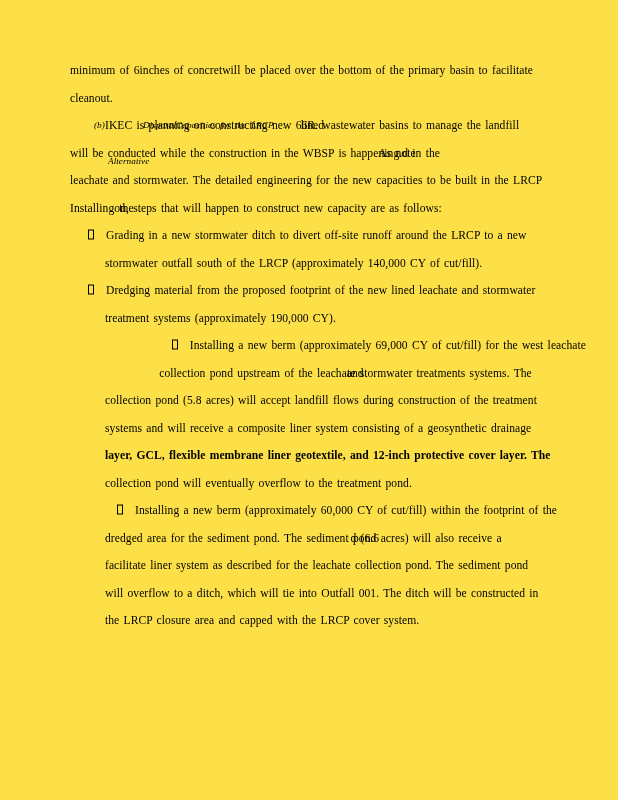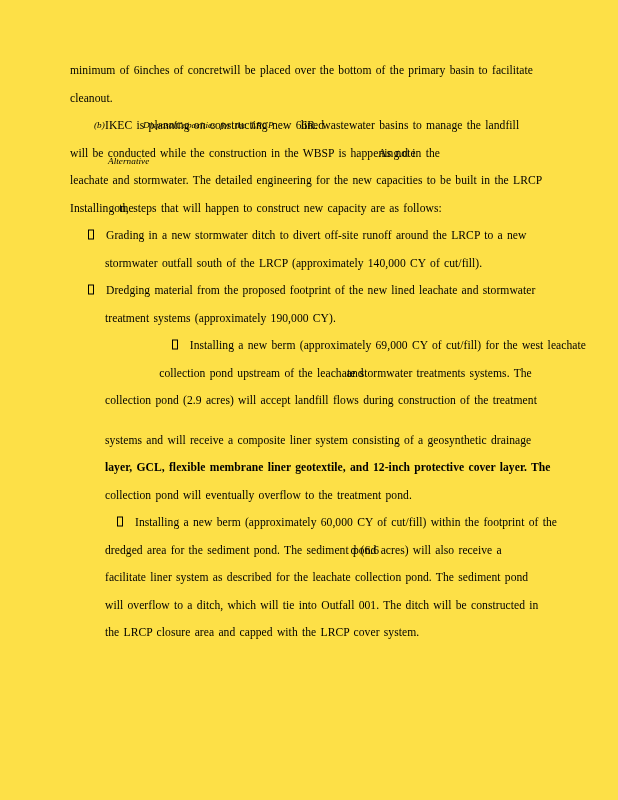--- a/index.html
+++ b/index.html
@@ -57,22 +57,22 @@
       <div class="line body" style="padding-left: 35px;"><span>IKEC is planning on constructing new </span><span class="ovl"><span class="base">66R.</span><span class="top">lined</span></span><span> wastewater basins to manage the landfill</span></div>
       <div class="line body"><span>will be conducted while the construction in the WBSP is happ</span><span class="ovl"><span class="base">ening.</span><span class="top">As note</span></span><span>d in the</span></div>
       <div class="line body"><span>leachate and stormwater. The detailed engineering for the new capacities to be built in the LRCP</span></div>
       <div class="line body"><span>Installing</span><span class="ovl"><span class="base">on,</span><span class="top">the</span></span><span> steps that will happen to construct new capacity are as follows:</span></div>
       <div class="line bullet-first" style="padding-left: 18px;"><span class="tofu"></span><span>Grading in a new stormwater ditch to divert off-site runoff around the LRCP to a new</span></div>
       <div class="line bullet-cont" style="padding-left: 35px;"><span>stormwater outfall south of the LRCP (approximately 140,000 CY of cut/fill).</span></div>
       <div class="line bullet-first" style="padding-left: 18px;"><span class="tofu"></span><span>Dredging material from the proposed footprint of the new lined leachate and stormwater</span></div>
       <div class="line bullet-cont" style="padding-left: 35px;"><span>treatment systems (approximately 190,000 CY).</span></div>
       <div class="line bullet-first" style="padding-left: 18px; text-align: right;"><span class="tofu"></span><span>Installing a new berm (approximately 69,000 CY of cut/fill) for the west leachate</span></div>
       <div class="line bullet-cont" style="padding-left: 35px; text-align: center;"><span>collection pond upstream of the leach</span><span class="ovl"><span class="base">ate</span><span class="top">and</span></span><span> stormwater treatments systems. The</span></div>
-      <div class="line bullet-cont" style="padding-left: 35px;"><span>collection pond (2.9 acres) will accept landfill flows during construction of the treatment</span></div>
-      <div class="line bullet-cont" style="padding-left: 35px; margin-top: 12px;"><span>systems and will receive a composite liner system consisting of a geosynthetic drainage</span></div>
+      <div class="line bullet-cont" style="padding-left: 35px;"><span>collection pond (5.8 acres) will accept landfill flows during construction of the treatment</span></div>
+      <div class="line bullet-cont" style="padding-left: 35px;"><span>systems and will receive a composite liner system consisting of a geosynthetic drainage</span></div>
       <div class="line bullet-cont" style="padding-left: 35px; font-weight: bold;"><span>layer, GCL, flexible membrane liner geotextile, and 12-inch protective cover layer. The</span></div>
       <div class="line bullet-cont" style="padding-left: 35px;"><span>collection pond will eventually overflow to the treatment pond.</span></div>
       <div class="line bullet-first" style="padding-left: 18px; text-align: center;"><span class="tofu"></span><span>Installing a new berm (approximately 60,000 CY of cut/fill) within the footprint of the</span></div>
       <div class="line bullet-cont" style="padding-left: 35px;"><span>dredged area for the sediment pond. The sedimen</span><span class="ovl"><span class="base">t pond</span><span class="top">d (6.6</span></span><span> acres) will also receive a</span></div>
       <div class="line bullet-cont" style="padding-left: 35px;"><span>facilitate liner system as described for the leachate collection pond. The sediment pond</span></div>
       <div class="line bullet-cont" style="padding-left: 35px;"><span>will overflow to a ditch, which will tie into Outfall 001. The ditch will be constructed in</span></div>
       <div class="line bullet-cont" style="padding-left: 35px;"><span>the LRCP closure area and capped with the LRCP cover system.</span></div>
     </div>
 </div>
 

